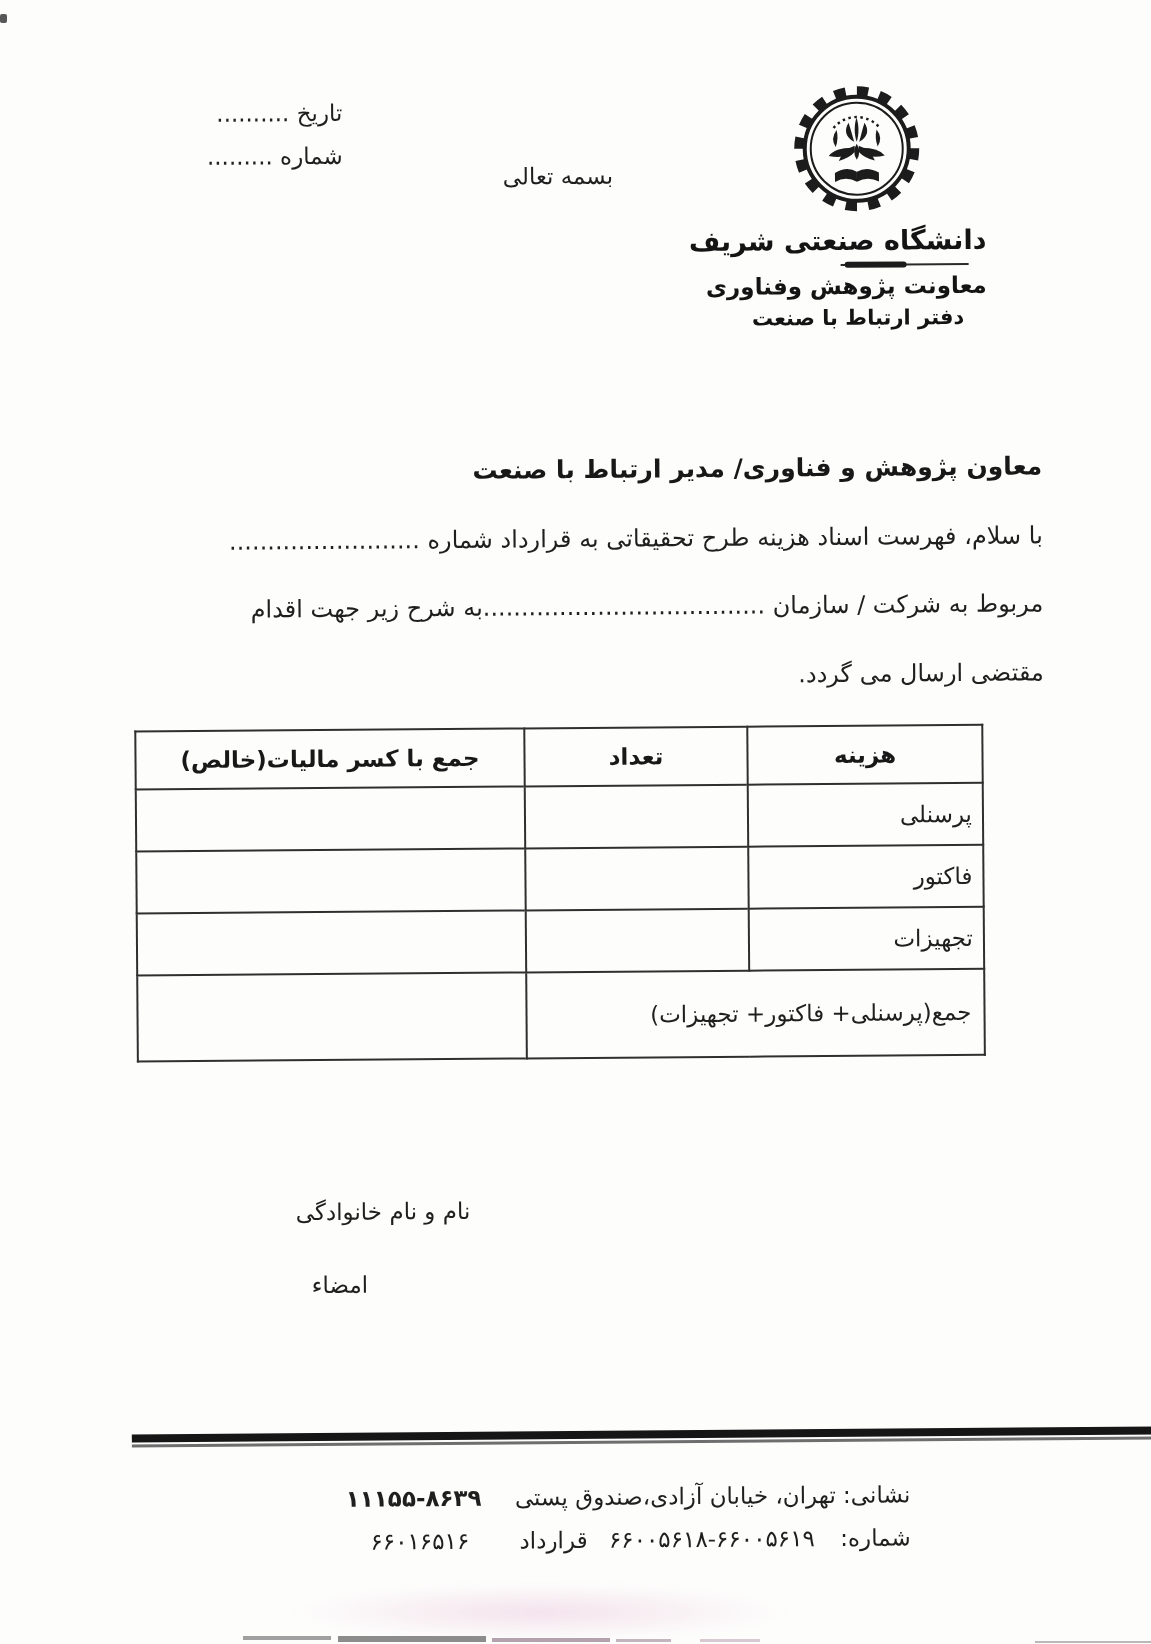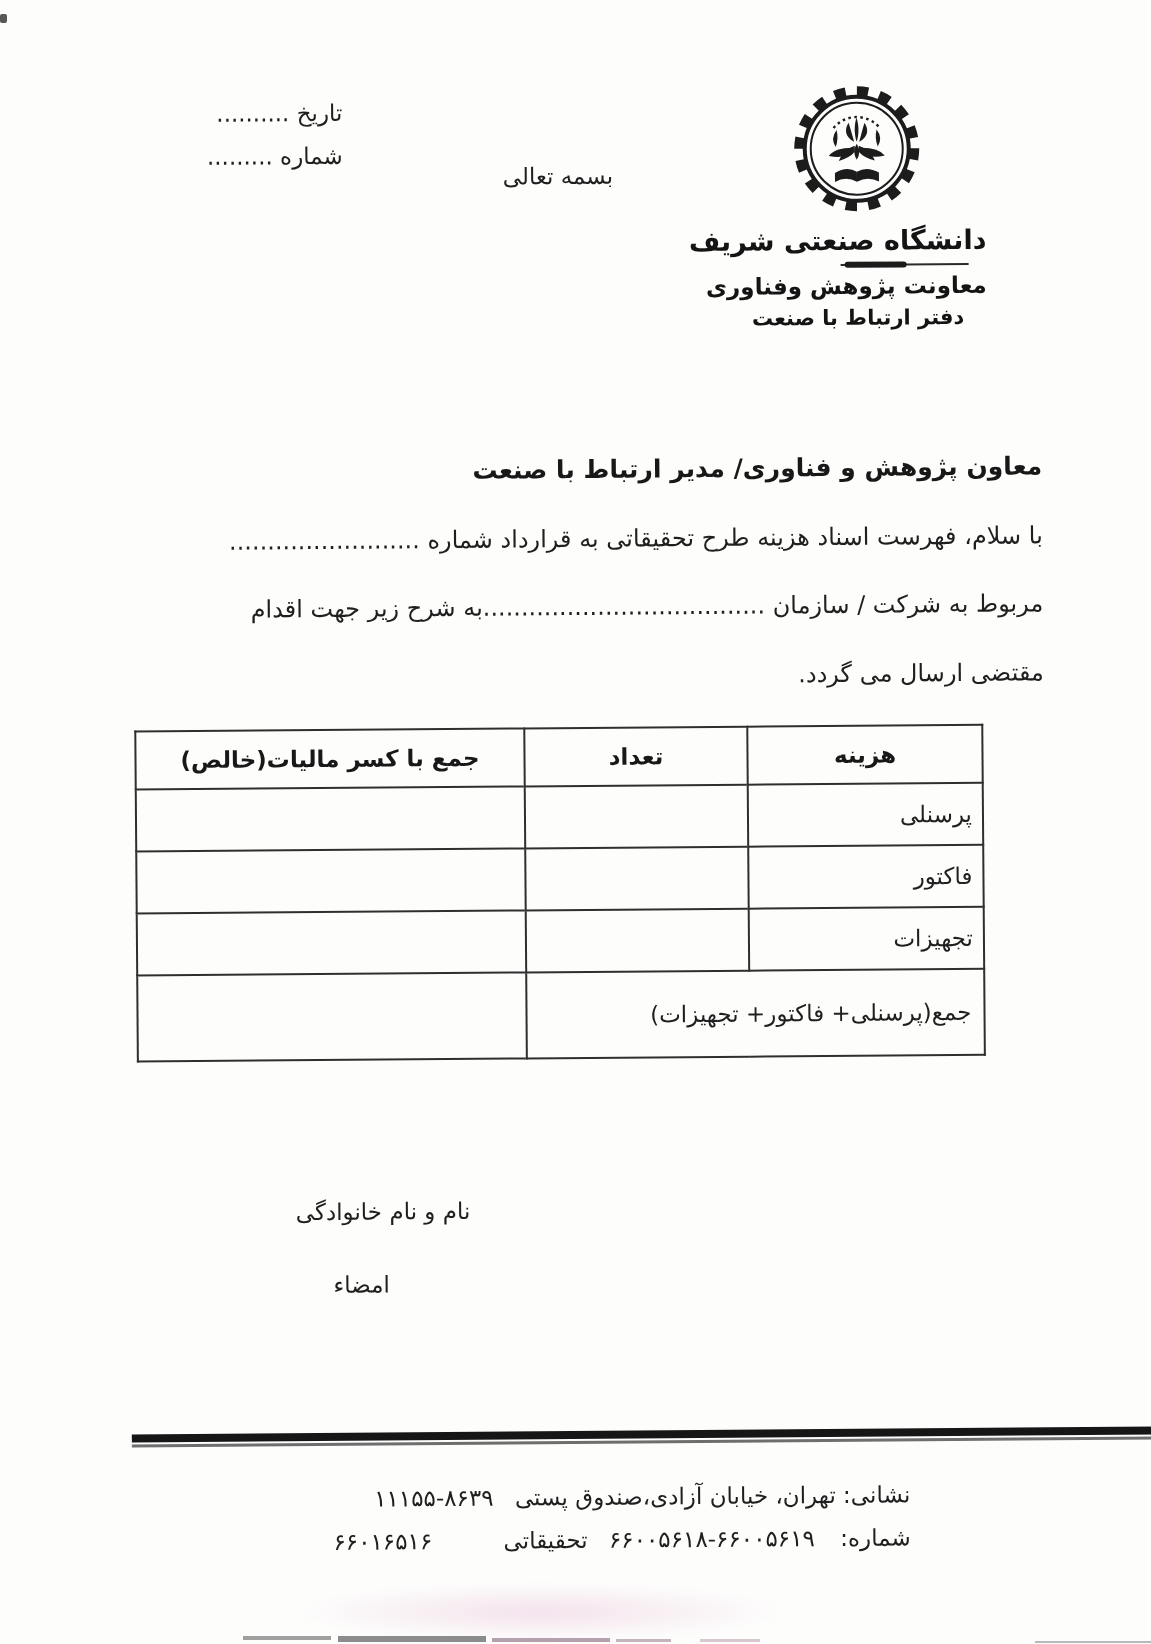--- a/index.html
+++ b/index.html
@@ -61,35 +61,35 @@
     padding: 0;
   }
   .cost-table th { height: 56px; font-weight: bold; text-align: center; color:#181818; }
   .cost-table td { height: 60px; }
   .cost-table .label-cell { text-align: right; padding-right: 10px; }
   .cost-table .total-row td { height: 84px; }
   .cost-table .total-cell { padding-right: 12px; }
 
   
   .sig-name { top: 1197px; left: 285px; width: 190px; font-size: 23px; text-align: center; }
-  .sig-sign { top: 1270px; left: 308px; width: 100px; font-size: 23px; text-align: center; }
+  .sig-sign { top: 1270px; left: 308px; width: 100px; font-size: 23px; text-align: left; }
 
   
   .footer-rule { top: 1431px; left: 127px; width: 1024px; }
   .footer-rule .bar1 { height: 8px; background: #161616; }
   .footer-rule .gap  { height: 2px; background: transparent; }
   .footer-rule .bar2 { height: 3px; background: #6e6e6e; }
   .footer-line { right: 246px; font-size: 23px; }
   .addr-line { top: 1484px; }
   .phone-line { top: 1527px; }
   .num { direction: ltr; unicode-bidi: bidi-override; display: inline-block; }
-  .postal-num { margin-right: 14px; }
+  .postal-num { margin-right: 26px; font-weight: bold; }
   .phone-nums { margin-right: 18px; }
   .fax-label  { margin-right: 14px; }
-  .fax-num    { margin-right: 64px; }
+  .fax-num    { margin-right: 43px; }
 
   
   .artifact { position: absolute; }
   .corner-dot { left: 0; top: 14px; width: 7px; height: 9px; background: #3a3a3a; border-radius: 2px; opacity: .85; }
   .smudge {
     left: 290px; top: 1583px; width: 500px; height: 58px;
     background: radial-gradient(ellipse at center, rgba(224,168,200,0.30), rgba(224,168,200,0) 70%);
     filter: blur(3px);
   }
   .mark-a { left: 243px;  top: 1636px; width: 88px;  height: 4px; background: #a0a0a0; filter: blur(0.5px); }
@@ -195,21 +195,21 @@
       <div class="bar2"></div>
   </div>
 
   <div class="abs footer-line addr-line rtl nowrap">
     <span>نشانی: تهران، خیابان آزادی،صندوق پستی</span>
     <span class="num postal-num">۱۱۱۵۵-۸۶۳۹</span>
   </div>
   <div class="abs footer-line phone-line rtl nowrap">
     <span>شماره:</span>
     <span class="num phone-nums">۶۶۰۰۵۶۱۸-۶۶۰۰۵۶۱۹</span>
-    <span class="fax-label">تحقیقاتی</span>
+    <span class="fax-label">قرارداد</span>
     <span class="num fax-num">۶۶۰۱۶۵۱۶</span>
   </div>
 
 </div>
 
 <div class="artifact corner-dot"></div>
 <div class="artifact smudge"></div>
 <div class="artifact mark-a"></div>
 <div class="artifact mark-b"></div>
 <div class="artifact mark-c"></div>

